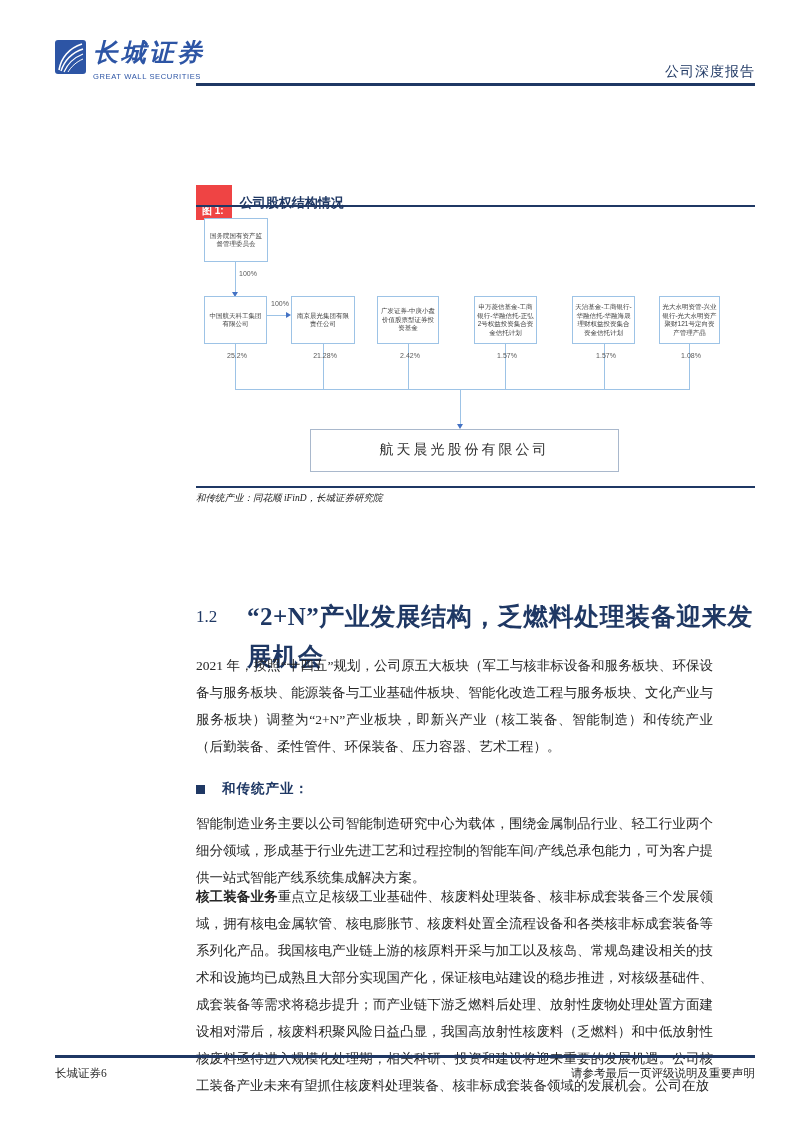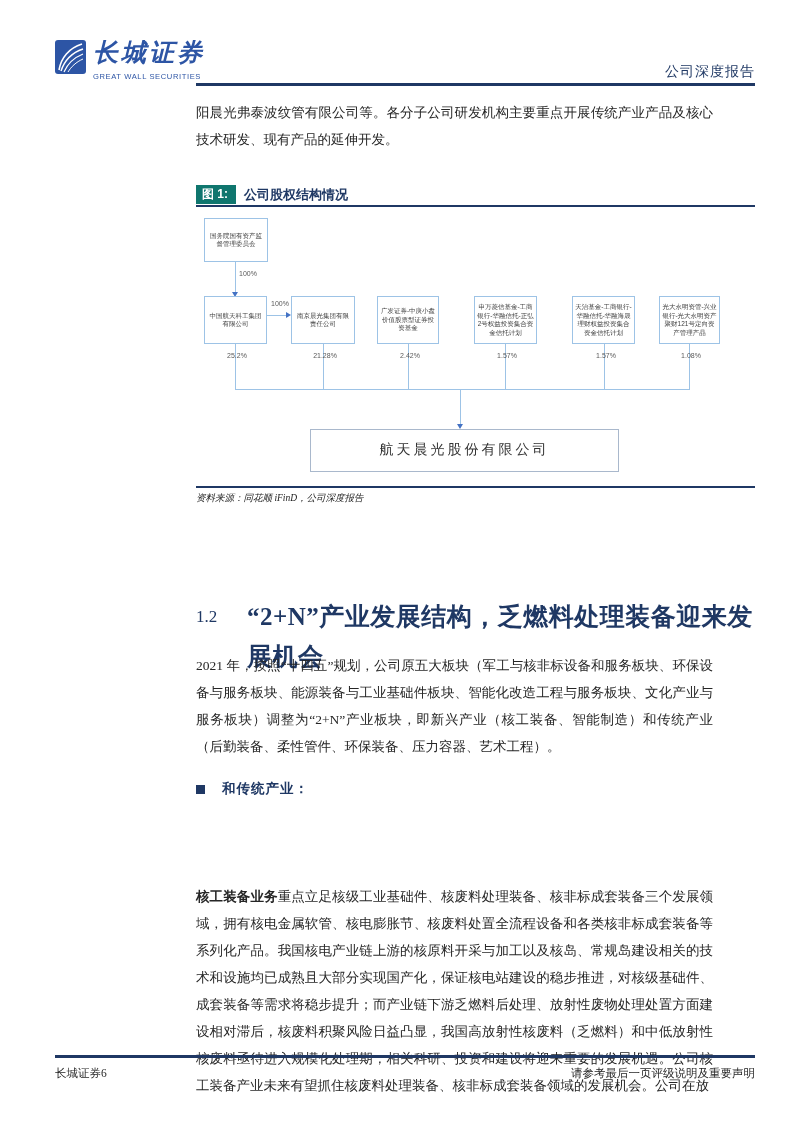--- a/index.html
+++ b/index.html
@@ -34,22 +34,22 @@
   }
   .intro { top:99px; }
   .p-overview { top:652px; }
   .p-smart { top:810px; }
   .p-nuclear { top:883px; }
   .bold-lead { font-weight:bold; }
 
   
   .fig-caption { position:absolute; left:196px; top:185px; width:559px; display:flex; align-items:center; }
   .fig-label {
-    background:#0f766e; color:#ffffff; font-family:"Liberation Sans", sans-serif;
-    font-weight:bold; font-size:12px; padding:3px 8px 3px 6px; line-height:13px; white-space:nowrap;
+    background:#ef4444; color:#ffffff; font-family:"Liberation Sans", sans-serif;
+    font-weight:bold; font-size:10px; padding:19px 8px 3px 6px; line-height:13px; white-space:nowrap;
   }
   .fig-title {
     color:#1f3864; font-family:"Liberation Sans", sans-serif; font-weight:bold;
     font-size:13px; margin-left:8px; white-space:nowrap;
   }
   .fig-caption-rule { position:absolute; left:196px; top:205px; width:559px; height:2px; background:#1f3864; }
 
   .orgchart { position:absolute; left:188px; top:212px; width:560px; height:268px; }
   .ob {
     position:absolute; border:1px solid #9dc3e6; background:#ffffff;
@@ -121,21 +121,20 @@
       <path d="M13 32 C 16 27, 21 22, 28 19" stroke="#ffffff" stroke-width="1.0" fill="none"></path>
     </svg>
     <div class="logo-text">
       <div class="logo-cn">长城证券</div>
       <div class="logo-en">GREAT WALL SECURITIES</div>
     </div>
   </div>
   <div class="report-type">公司深度报告</div>
   <div class="header-rule"></div>
 
-  <div class="para intro">阳晨光弗泰波纹管有限公司等。各分子公司研发机构主要重点开展传统产业产品及核心技术研发、现有产品的延伸开发。</div>
 
   <div class="fig-caption">
     <span class="fig-label">图 1:</span>
     <span class="fig-title">公司股权结构情况</span>
   </div>
   <div class="fig-caption-rule"></div>
 
   <div class="orgchart">
     <div class="ob ob-root">国务院国有资产监督管理委员会</div>
 
@@ -169,34 +168,35 @@
     <div class="pct" style="left:481px;">1.08%</div>
 
     <div class="cline hl" style="left:47px; top:177px; width:455px;"></div>
     <div class="cline vl" style="left:272px; top:177px; height:36px;"></div>
     <div class="arrow-d" style="left:269px; top:212px;"></div>
 
     <div class="ob ob-company">航天晨光股份有限公司</div>
   </div>
 
   <div class="fig-bottom-rule"></div>
-  <div class="fig-source">资料来源：同花顺 iFinD，公司深度报告</div>
+  <div class="fig-source">和传统产业：同花顺 iFinD，长城证券研究院</div>
 
   <div class="sec-heading">
     <div class="sec-num">1.2</div>
     <div class="sec-title">“2+N”产业发展结构，乏燃料处理装备迎来发展机会</div>
   </div>
 
   <div class="para p-overview">2021 年，按照“十四五”规划，公司原五大板块（军工与核非标设备和服务板块、环保设备与服务板块、能源装备与工业基础件板块、智能化改造工程与服务板块、文化产业与服务板块）调整为“2+N”产业板块，即新兴产业（核工装备、智能制造）和传统产业（后勤装备、柔性管件、环保装备、压力容器、艺术工程）。</div>
 
   <div class="bullet-row">
     <span class="bullet-sq"></span>
     <span class="bullet-label">和传统产业：</span>
   </div>
 
+  <div class="para p-smart">智能制造业务主要以公司智能制造研究中心为载体，围绕金属制品行业、轻工行业两个细分领域，形成基于行业先进工艺和过程控制的智能车间/产线总承包能力，可为客户提供一站式智能产线系统集成解决方案。</div>
 
   <div class="para p-nuclear"><span class="bold-lead">核工装备业务</span><span>重点立足核级工业基础件、核废料处理装备、核非标成套装备三个发展领域，拥有核电金属软管、核电膨胀节、核废料处置全流程设备和各类核非标成套装备等系列化产品。我国核电产业链上游的核原料开采与加工以及核岛、常规岛建设相关的技术和设施均已成熟且大部分实现国产化，保证核电站建设的稳步推进，对核级基础件、成套装备等需求将稳步提升；而产业链下游乏燃料后处理、放射性废物处理处置方面建设相对滞后，核废料积聚风险日益凸显，我国高放射性核废料（乏燃料）和中低放射性核废料亟待进入规模化处理期，相关科研、投资和建设将迎来重要的发展机遇。公司核工装备产业未来有望抓住核废料处理装备、核非标成套装备领域的发展机会。公司在放</span></div>
 
   <div class="footer-rule"></div>
   <div class="footer-left"><span>长城证券</span><span>6</span></div>
   <div class="footer-right">请参考最后一页评级说明及重要声明</div>
 
 </div>
 
 </body></html>

